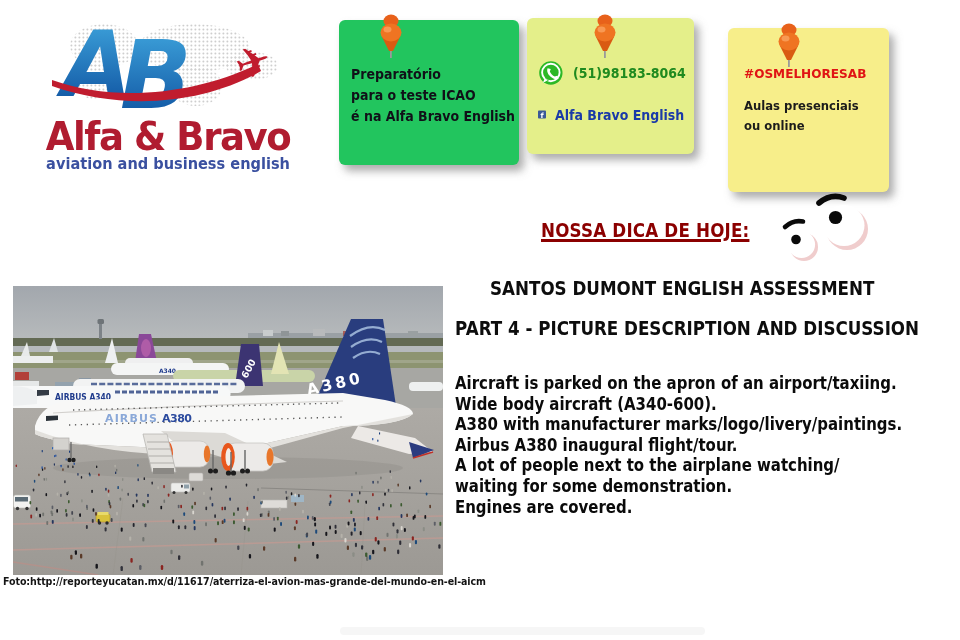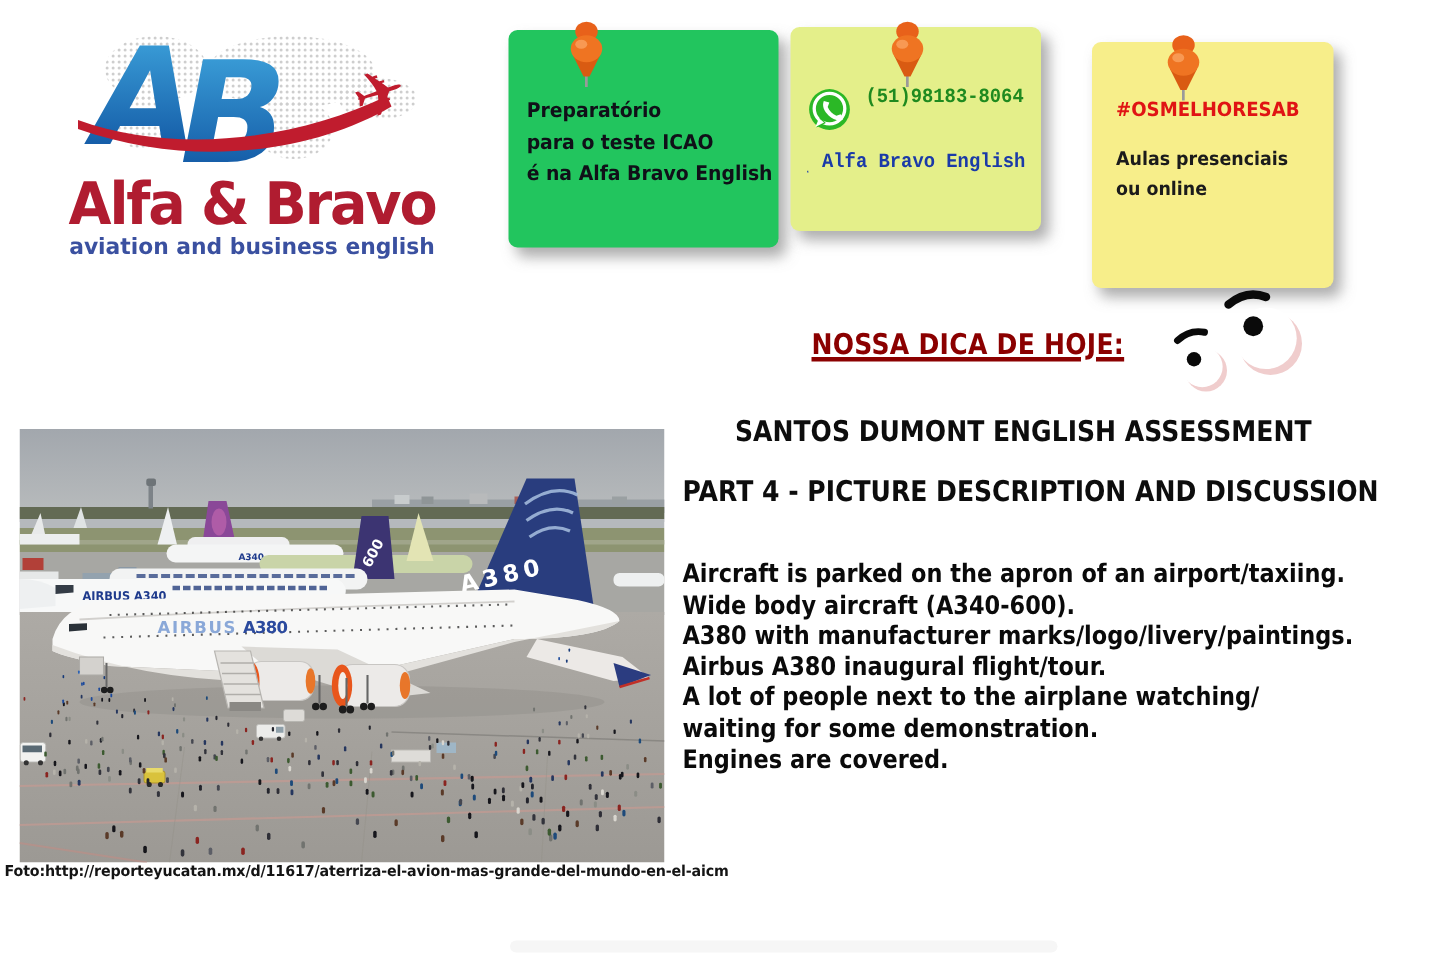--- a/index.html
+++ b/index.html
@@ -15,21 +15,21 @@
   .logo-tagline{position:absolute;left:0;top:149px;width:300px;text-align:center;
              font-size:15px;font-weight:bold;color:#3a50a0;
              transform:scaleX(.97);transform-origin:50% 0;white-space:nowrap;}
   
   .note{position:absolute;border-radius:6px;box-shadow:5px 6px 9px rgba(105,105,105,.55);}
   .note1{left:299px;top:20px;width:180px;height:145px;background:#22c55e;margin-left:40px;}
   .note2{left:527px;top:18px;width:167px;height:136px;background:#e4ef8a;}
   .note3{left:728px;top:28px;width:161px;height:164px;background:#f7ee8a;}
   .note1 .note-text{padding:44px 0 0 13px;font-size:13.5px;font-weight:bold;color:#101018;
              line-height:21px;transform:scaleX(.93);transform-origin:0 0;white-space:nowrap;}
-  .contact-row{display:flex;align-items:flex-start;gap:9px;margin-left:11px;font-family:Liberation Mono, monospace;}
+  .contact-row{display:flex;align-items:center;gap:9px;margin-left:11px;}
   .row-wa{margin-top:40px;}
   .row-fb{margin-top:13px;}
   .wa-text{font-size:13.5px;font-weight:bold;color:#1f8a1f;white-space:nowrap;
            transform:scaleX(.93);transform-origin:0 50%;}
   .fb-text{font-size:13.5px;font-weight:bold;color:#1a3aa8;white-space:nowrap;
            transform:scaleX(.93);transform-origin:0 50%;}
   .hashtag{margin:38px 0 0 16px;font-size:13px;font-weight:bold;color:#e01414;
            transform:scaleX(.93);transform-origin:0 0;white-space:nowrap;}
   .promo-lines{margin:15px 0 0 16px;font-size:12.5px;font-weight:bold;color:#1b1b1b;
            line-height:20px;transform:scaleX(.93);transform-origin:0 0;white-space:nowrap;}

